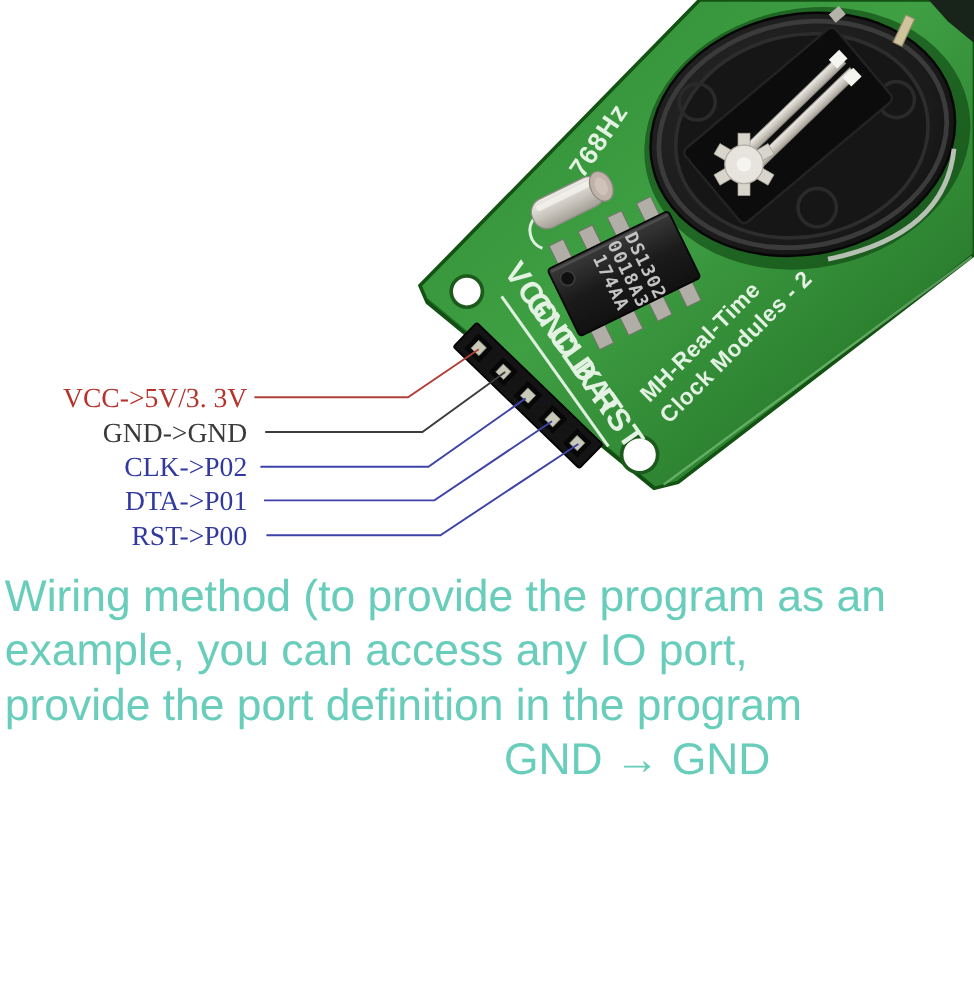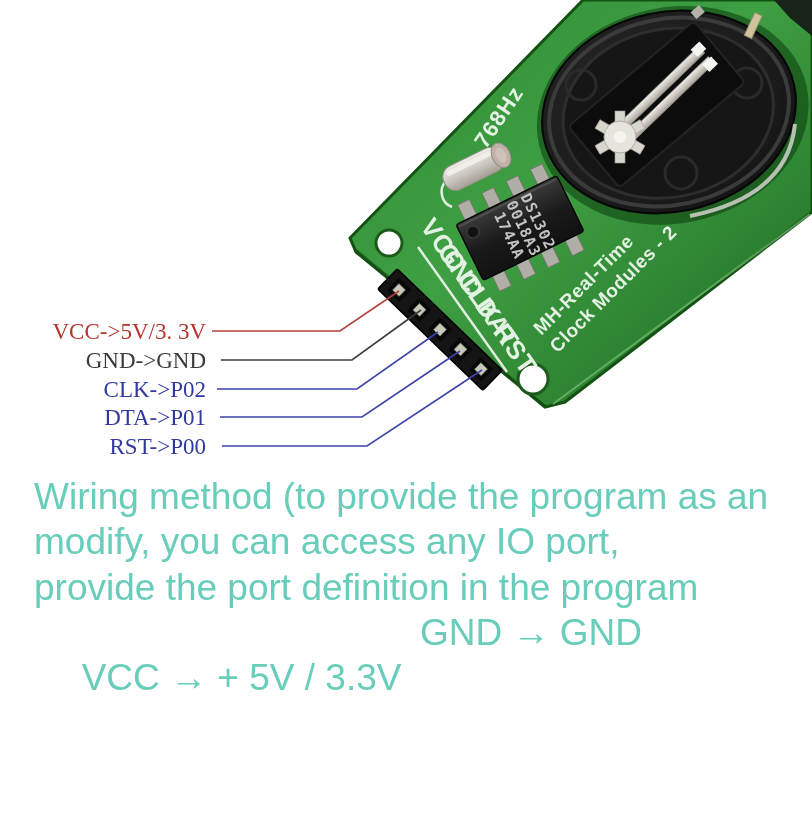--- a/index.html
+++ b/index.html
@@ -23,21 +23,21 @@
   
   .silk{fill:#e3f2e3;font-family:"Liberation Sans","DejaVu Sans",sans-serif;font-weight:bold;}
   .pinlbl{font-size:26px;letter-spacing:1px;}
   .boardtitle{font-size:19px;letter-spacing:.5px;}
   .freq{font-size:22px;letter-spacing:1px;}
   .chiptxt{font-family:"DejaVu Sans Mono",monospace;font-size:15px;fill:#c3c3c3;letter-spacing:1px;font-weight:bold;}
 
   
   .wiring-text{position:absolute;left:0;top:474px;width:812px;color:#68cdba;
                font-size:37px;line-height:45.3px;font-weight:normal;}
-  .wt-line{padding-left:20px;white-space:pre;margin-left:14px;}
+  .wt-line{padding-left:4px;white-space:pre;}
   .wt-row{position:relative;padding-left:20px;white-space:pre;}
   .wt-right{position:absolute;top:0;white-space:pre;}
   .wt-right.c0{left:420px;}
 </style>
 </head>
 <body>
 
 <div class="stage">
 
   <svg width="812" height="470" viewBox="0 0 812 470">
@@ -188,22 +188,21 @@
 
     <text class="ann ann-red" text-anchor="end" x="206" y="339">VCC-&gt;5V/3. 3V</text>
     <text class="ann ann-dark" text-anchor="end" x="206" y="368">GND-&gt;GND</text>
     <text class="ann ann-blue" text-anchor="end" x="206" y="397">CLK-&gt;P02</text>
     <text class="ann ann-blue" text-anchor="end" x="206" y="425">DTA-&gt;P01</text>
     <text class="ann ann-blue" text-anchor="end" x="206" y="454">RST-&gt;P00</text>
   </svg>
 
   <div class="wiring-text">
     <div class="wt-line">Wiring method (to provide the program as an</div>
-    <div class="wt-line">modify, you can access any IO port,</div>
+    <div class="wt-line">example, you can access any IO port,</div>
     <div class="wt-line">provide the port definition in the program</div>
     <div class="wt-row">
-      <span>VCC → + 5V / 3.3V</span>
       <span class="wt-right c0">GND → GND</span>
     </div>
 
   </div>
 
 </div>
 
 </body></html>

